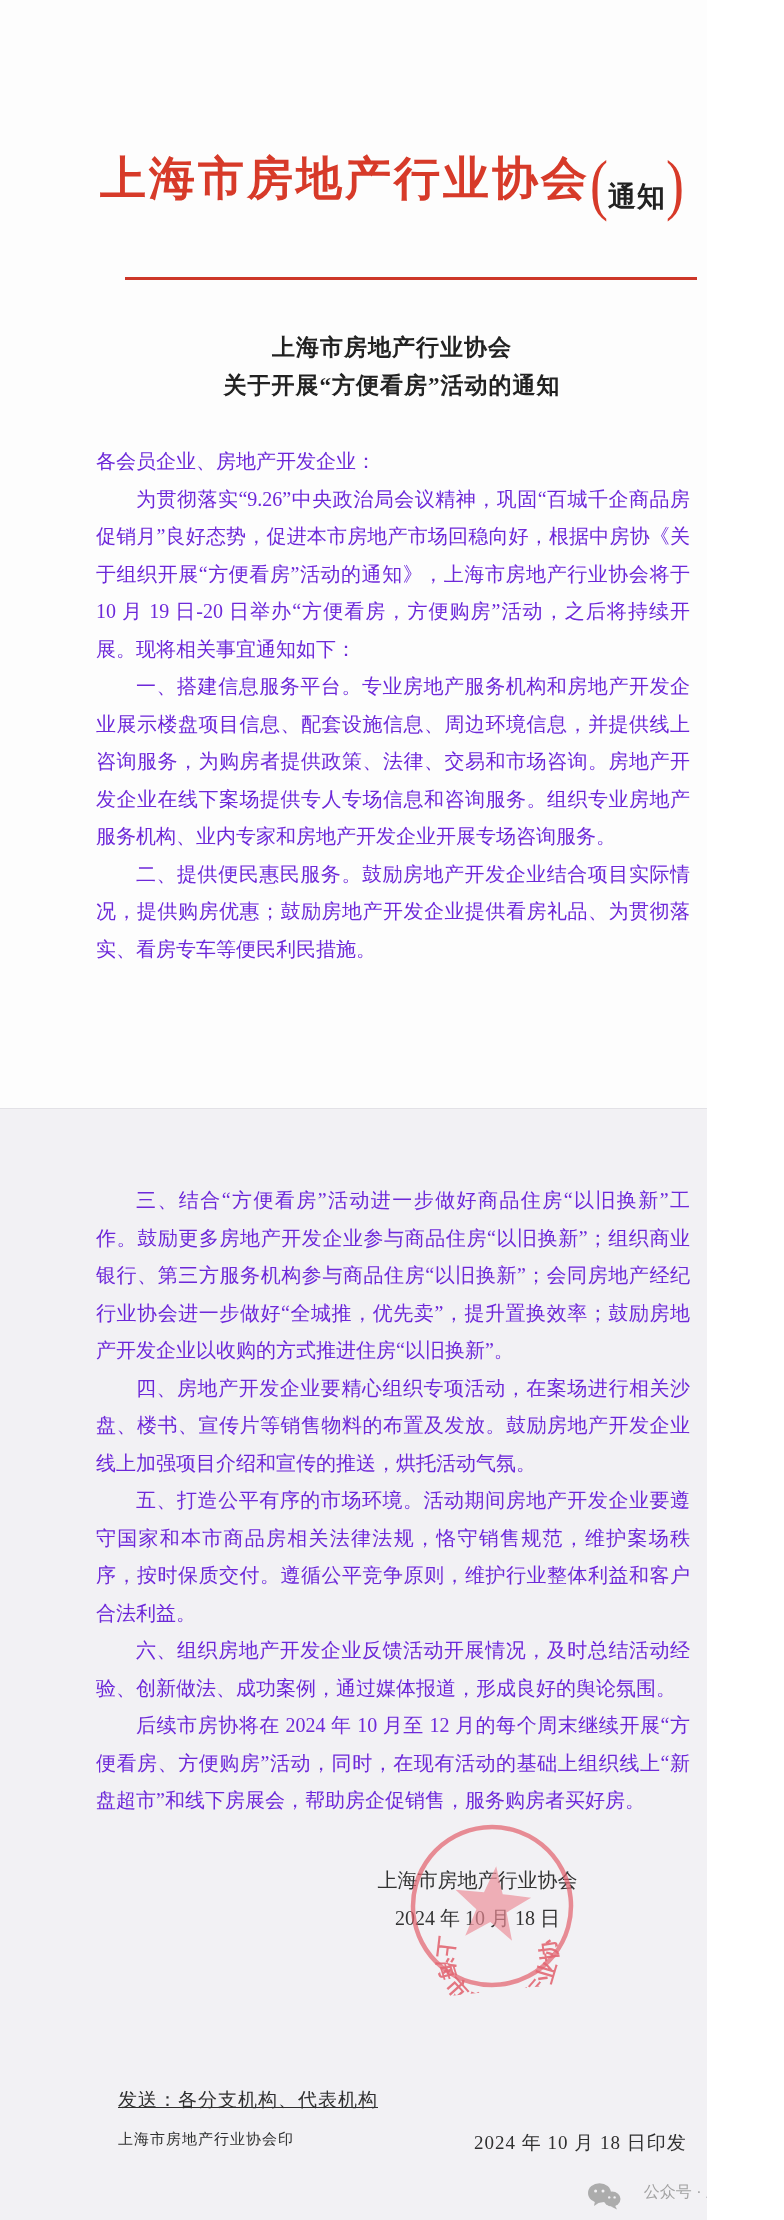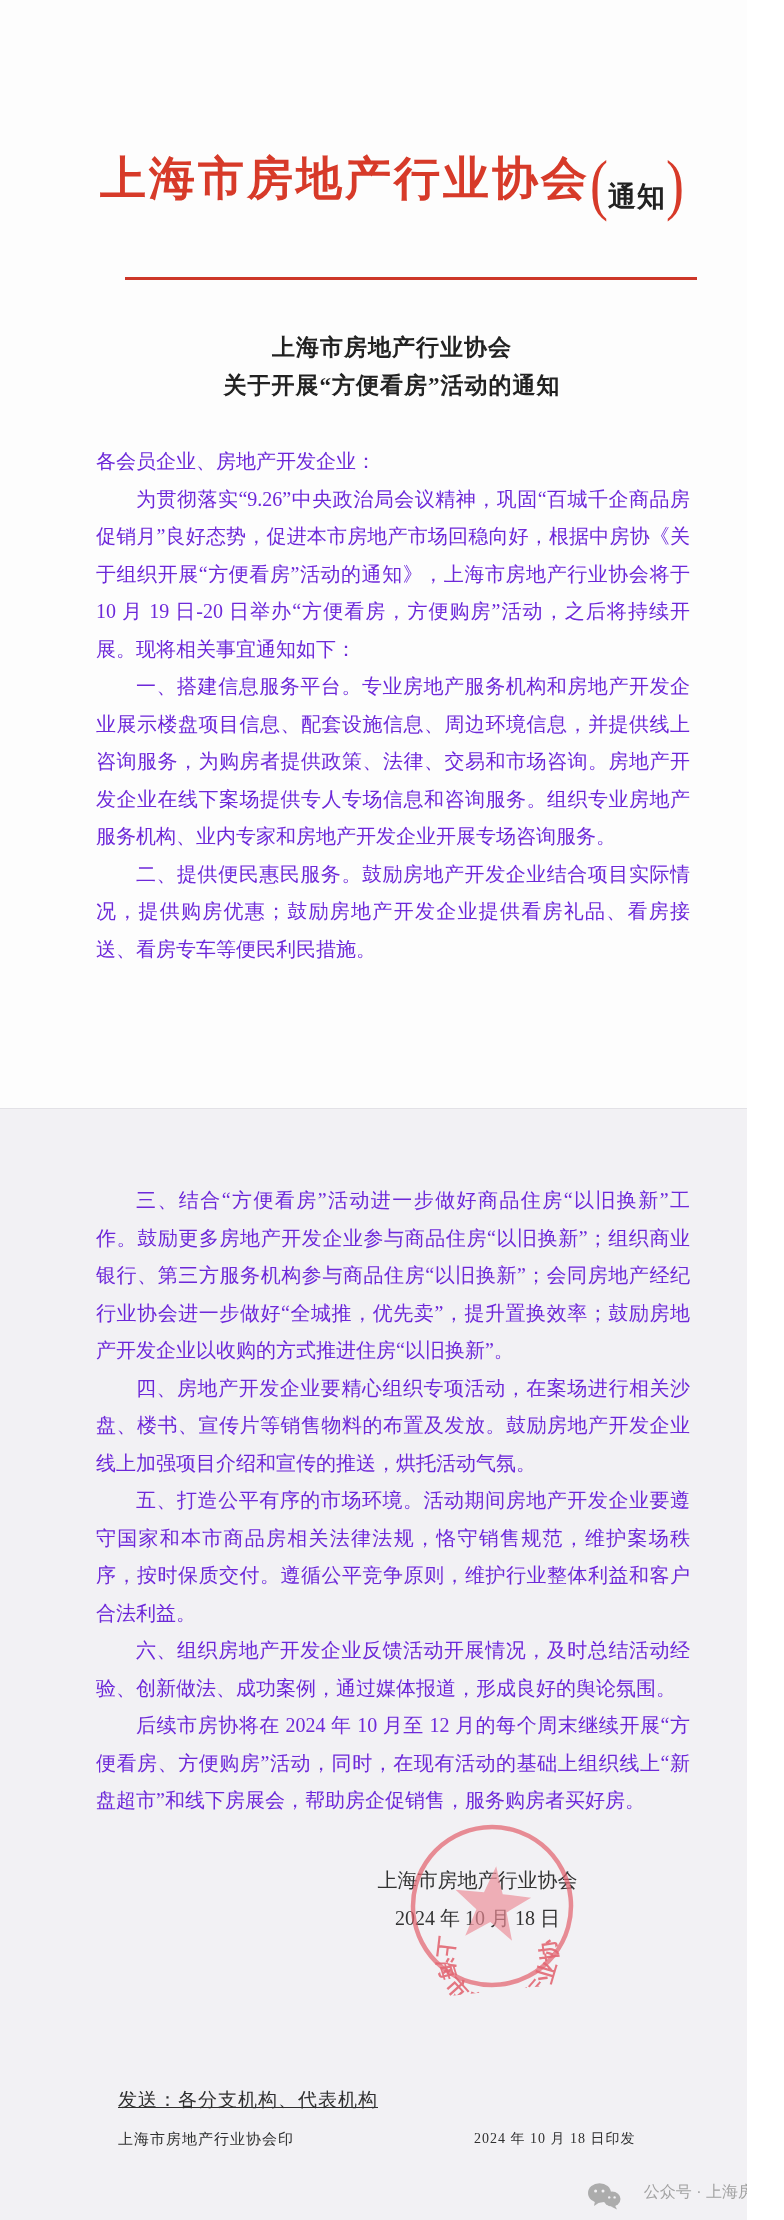--- a/index.html
+++ b/index.html
@@ -1,17 +1,17 @@
 <!DOCTYPE html>
 <html><head>
 <meta charset="utf-8">
 <style>
   html,body{margin:0;padding:0;background:#ffffff;}
   .doc{position:relative;width:707px;height:2220px;overflow:hidden;
-       font-family:"Liberation Serif","DejaVu Serif",serif;color:#2e2e2e;padding-left:40px;}
+       font-family:"Liberation Serif","DejaVu Serif",serif;color:#2e2e2e;}
   .page{position:absolute;left:0;width:784px;}
   .page1{top:0;height:1108px;background:#fdfdfd;}
   .page2{top:1108px;height:1112px;background:#f2f1f4;border-top:1px solid #e2e1e6;}
 
   .red-title{position:absolute;top:148px;left:0;width:784px;text-align:center;
              color:#d73a29;font-weight:bold;font-size:46px;letter-spacing:3px;white-space:nowrap;}
   .big-paren{display:inline-block;font-size:54px;font-weight:400;color:#d73a29;
              transform:scaleY(1.25);vertical-align:-8px;letter-spacing:0;}
   .notice-word{display:inline-block;font-size:28px;color:#222;font-weight:bold;
                vertical-align:-12px;letter-spacing:1px;}
@@ -32,21 +32,21 @@
   .body1{top:443px;}
   .body2{top:1181px;}
 
   .signature{position:absolute;top:1861px;left:330px;width:295px;text-align:center;
              font-size:20px;line-height:37.5px;color:#333;z-index:2;}
 
   .seal{position:absolute;top:1820px;left:407px;width:170px;height:170px;z-index:3;
         opacity:.88;transform:rotate(-6deg);}
   .dist{position:absolute;top:2086px;left:118px;font-size:19px;color:#2f2f2f;letter-spacing:1px;text-decoration:underline;}
   .issuer{position:absolute;top:2129px;left:118px;font-size:15px;color:#2f2f2f;letter-spacing:1px;}
-  .printdate{position:absolute;top:2129px;left:474px;font-size:14px;color:#2f2f2f;letter-spacing:1px;}
+  .printdate{position:absolute;top:2129px;left:474px;font-size:19px;color:#2f2f2f;letter-spacing:1px;}
 
   .watermark{position:absolute;top:2181px;right:14px;display:flex;align-items:flex-start;gap:23px;
              color:#a2a2a2;font-size:16px;font-family:"Liberation Sans","DejaVu Sans",sans-serif;}
 </style>
 </head>
 <body>
 
 <div class="doc">
 
   <section class="page page1">
@@ -55,21 +55,21 @@
 
     <div class="red-rule"></div>
 
     <h2 class="h2a">上海市房地产行业协会</h2>
     <h2 class="h2b">关于开展“方便看房”活动的通知</h2>
 
     <div class="bodyflow body1">
       <p class="salutation">各会员企业、房地产开发企业：</p>
       <p>为贯彻落实“9.26”中央政治局会议精神，巩固“百城千企商品房促销月”良好态势，促进本市房地产市场回稳向好，根据中房协《关于组织开展“方便看房”活动的通知》，上海市房地产行业协会将于 10 月 19 日-20 日举办“方便看房，方便购房”活动，之后将持续开展。现将相关事宜通知如下：</p>
       <p>一、搭建信息服务平台。专业房地产服务机构和房地产开发企业展示楼盘项目信息、配套设施信息、周边环境信息，并提供线上咨询服务，为购房者提供政策、法律、交易和市场咨询。房地产开发企业在线下案场提供专人专场信息和咨询服务。组织专业房地产服务机构、业内专家和房地产开发企业开展专场咨询服务。</p>
-      <p>二、提供便民惠民服务。鼓励房地产开发企业结合项目实际情况，提供购房优惠；鼓励房地产开发企业提供看房礼品、看房接送、看房专车等便民利民措施。</p>
+      <p>二、提供便民惠民服务。鼓励房地产开发企业结合项目实际情况，提供购房优惠；鼓励房地产开发企业提供看房礼品、为贯彻落实、看房专车等便民利民措施。</p>
     </div>
   </section>
 
   <section class="page page2">
 
     <div class="bodyflow body2" style="top:73px">
       <p>三、结合“方便看房”活动进一步做好商品住房“以旧换新”工作。鼓励更多房地产开发企业参与商品住房“以旧换新”；组织商业银行、第三方服务机构参与商品住房“以旧换新”；会同房地产经纪行业协会进一步做好“全城推，优先卖”，提升置换效率；鼓励房地产开发企业以收购的方式推进住房“以旧换新”。</p>
       <p>四、房地产开发企业要精心组织专项活动，在案场进行相关沙盘、楼书、宣传片等销售物料的布置及发放。鼓励房地产开发企业线上加强项目介绍和宣传的推送，烘托活动气氛。</p>
       <p>五、打造公平有序的市场环境。活动期间房地产开发企业要遵守国家和本市商品房相关法律法规，恪守销售规范，维护案场秩序，按时保质交付。遵循公平竞争原则，维护行业整体利益和客户合法利益。</p>
       <p>六、组织房地产开发企业反馈活动开展情况，及时总结活动经验、创新做法、成功案例，通过媒体报道，形成良好的舆论氛围。</p>

